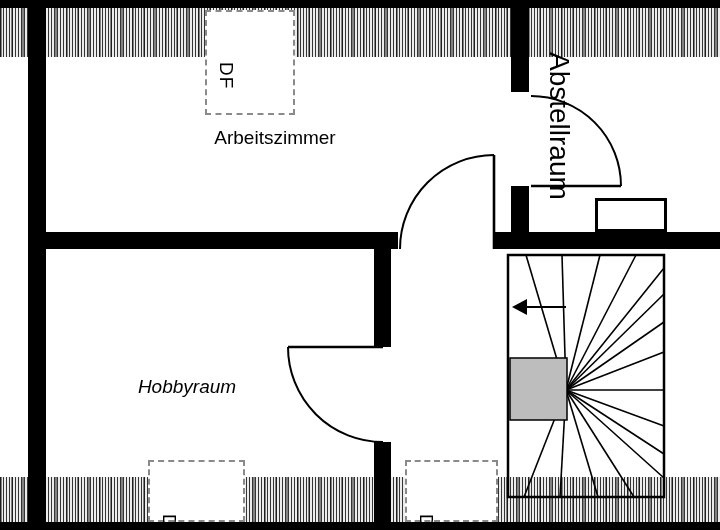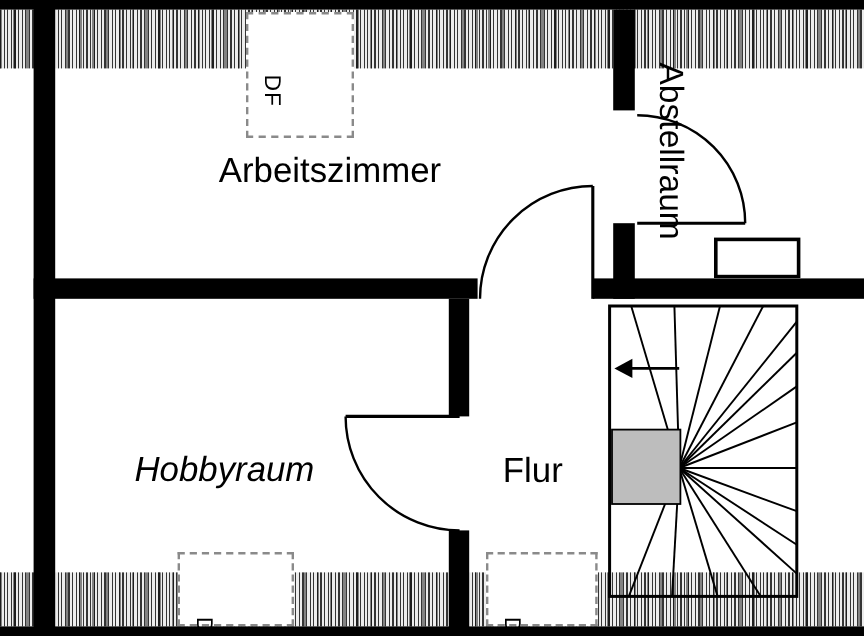--- a/index.html
+++ b/index.html
@@ -19,21 +19,21 @@
   }
 
   .wall{position:absolute;background:#000;}
   .bar{position:absolute;left:0;width:720px;background:#000;}
 
   .dashed{
     position:absolute;border:2px dashed #8a8a8a;background:#fff;box-sizing:border-box;
   }
 
   .label{position:absolute;white-space:nowrap;line-height:1.1;}
-  .room-label{font-size:29px;text-align:center;}
+  .room-label{font-size:19px;text-align:center;}
   .vtext{writing-mode:vertical-rl;}
   .df-label{position:absolute;font-size:19px;writing-mode:vertical-rl;letter-spacing:1px;}
 
   .chimney{
     position:absolute;background:#fff;border:3px solid #000;box-sizing:border-box;
   }
 
   svg.overlay{position:absolute;left:0;top:0;pointer-events:none;}
 </style>
 </head>
@@ -111,15 +111,14 @@
       </g>
     </g>
   </svg>
 
   <div class="label room-label" style="left:160px;top:128px;width:230px;">Arbeitszimmer</div>
 
   <div class="label vtext" style="left:543px;top:52px;height:190px;font-size:28px;">Abstellraum</div>
 
   <div class="label room-label" style="left:92px;top:377px;width:190px;font-style:italic;">Hobbyraum</div>
 
-  <div class="label room-label" style="left:403px;top:378px;width:82px;">Flur</div>
 
 </div>
 
 </body></html>

